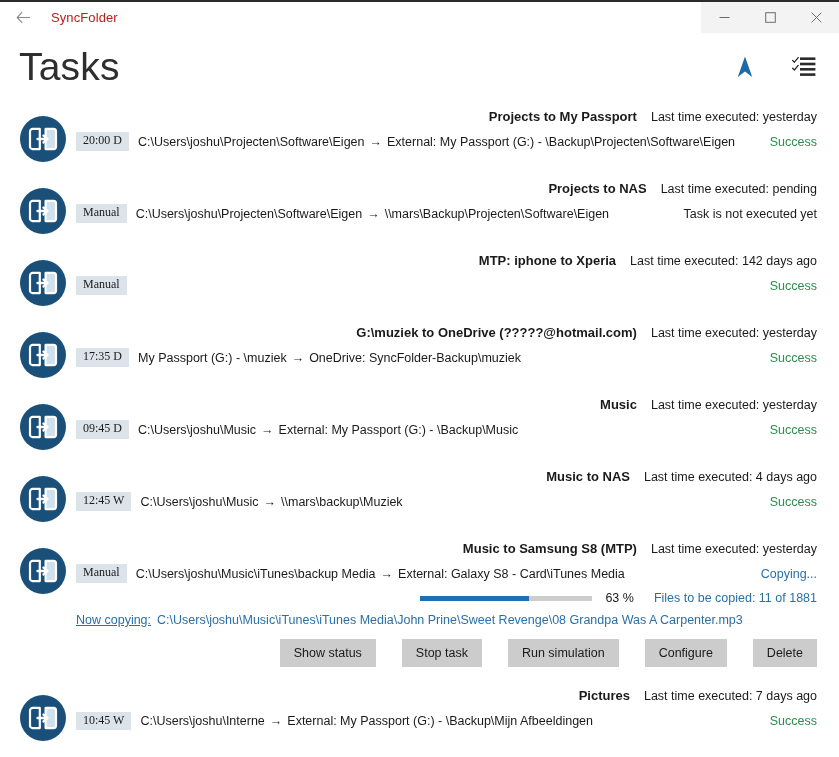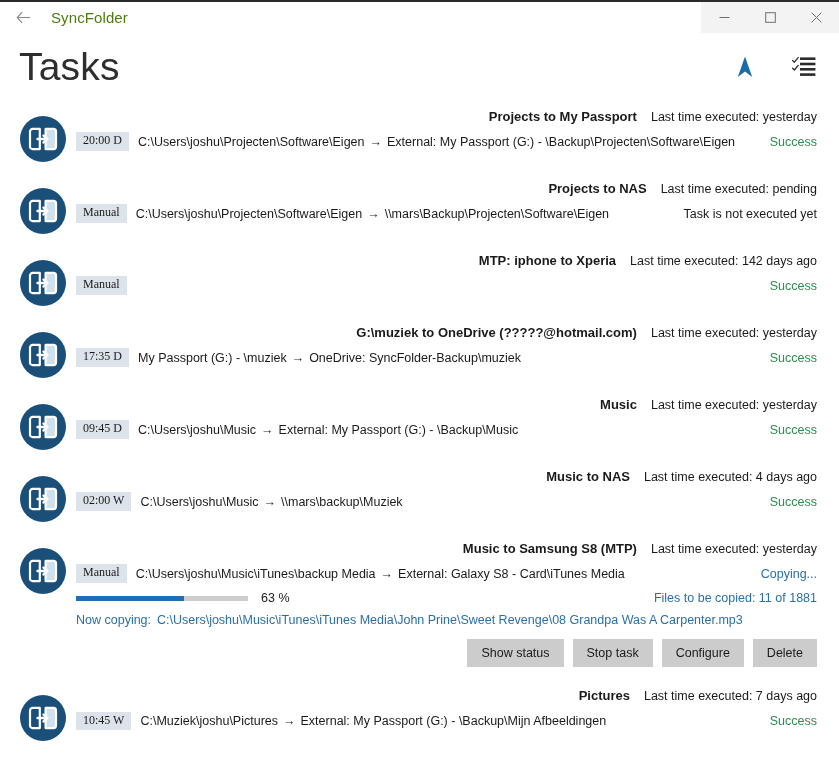--- a/index.html
+++ b/index.html
@@ -40,22 +40,22 @@
     align-items: center;
     justify-content: center;
     color: #8a8a8a;
     font-size: 14px;
     line-height: 1;
     cursor: pointer;
     user-select: none;
   }
   .tb-back svg { display:block; }
   #titlebar-title {
-    font-size: 15px;
-    color: #4d7c0f;
+    font-size: 13px;
+    color: #b91c1c;
     padding-left: 11px;
     letter-spacing: .1px;
     display: flex;
     align-items: center;
   }
   #titlebar-filler {
     flex: 1 1 auto;
     background: #ffffff;
   }
   #titlebar-controls {
@@ -192,22 +192,22 @@
     flex: 0 0 auto;
   }
   .status-success { color: #2e8b4f; }
   .status-neutral { color: #1a1a1a; }
   .status-running { color: #2a6fa8; }
 
   
   .task-line3 {
     display: flex;
     align-items: center;
-    justify-content: space-between;
-    gap: 2px;
+    justify-content: flex-end;
+    gap: 20px;
     margin-top: 6px;
     min-height: 18px;
   }
   .progress-wrap {
     display: flex;
     align-items: center;
   }
   .progress-track {
     width: 172px;
     height: 5px;
@@ -233,27 +233,27 @@
   }
 
   .task-line4 {
     margin-top: 6px;
     font-size: 12.5px;
     color: #2a6fa8;
     white-space: nowrap;
     overflow: hidden;
     text-overflow: ellipsis;
   }
-  .nowcopy-label { margin-right: 6px; }
+  .nowcopy-label { margin-right: 6px; text-decoration: underline; }
 
   
   .task-buttons {
     display: flex;
     justify-content: flex-end;
-    gap: 9px;
+    gap: 26px;
     margin-top: 12px;
     padding-right: 0px;
   }
   .task-btn {
     background: #cccccc;
     border: none;
     color: #1a1a1a;
     font-family: "Liberation Sans", sans-serif;
     font-size: 12.5px;
     padding: 7px 14px;
@@ -459,21 +459,21 @@
       </g>
     </svg>
       </div>
       <div class="task-body">
         <div class="task-line1">
           <span class="task-name">Music to NAS</span>
           <span class="task-lastrun">Last time executed: 4 days ago</span>
         </div>
         <div class="task-line2">
           <div class="task-line2-left">
-            <span class="sched-badge">02:00 W</span>
+            <span class="sched-badge">12:45 W</span>
             <span class="task-paths"><span>C:\Users\joshu\Music</span><span class="arrow">→</span><span>\\mars\backup\Muziek</span></span>
           </div>
           <span class="task-status status-success">Success</span>
         </div>
       </div>
     </div>
     <div class="task-row expanded">
       <div class="task-icon">
     <svg width="48" height="48" viewBox="0 0 48 48" aria-hidden="true">
       <circle cx="24" cy="24" r="23" fill="#1a4f7a"></circle>
@@ -503,20 +503,21 @@
               <div class="progress-fill" style="width:63%"></div>
             </div>
             <span class="progress-pct">63 %</span>
           </div>
           <span class="files-count">Files to be copied: 11 of 1881</span>
         </div>
         <div class="task-line4"><span class="nowcopy-label">Now copying:</span><span>C:\Users\joshu\Music\iTunes\iTunes Media\John Prine\Sweet Revenge\08 Grandpa Was A Carpenter.mp3</span></div>
         <div class="task-buttons">
           <button class="task-btn">Show status</button>
           <button class="task-btn">Stop task</button>
+          <button class="task-btn">Run simulation</button>
           <button class="task-btn">Configure</button>
           <button class="task-btn">Delete</button>
         </div>
       </div>
     </div>
     <div class="task-row">
       <div class="task-icon">
     <svg width="48" height="48" viewBox="0 0 48 48" aria-hidden="true">
       <circle cx="24" cy="24" r="23" fill="#1a4f7a"></circle>
       <path d="M11 16.5 a2.6 2.6 0 0 1 2.6-2.6 h7.2 v20.2 h-7.2 A2.6 2.6 0 0 1 11 31.5 Z" fill="none" stroke="#ffffff" stroke-width="2.2" stroke-linejoin="round"></path>
@@ -528,21 +529,21 @@
     </svg>
       </div>
       <div class="task-body">
         <div class="task-line1">
           <span class="task-name">Pictures</span>
           <span class="task-lastrun">Last time executed: 7 days ago</span>
         </div>
         <div class="task-line2">
           <div class="task-line2-left">
             <span class="sched-badge">10:45 W</span>
-            <span class="task-paths"><span>C:\Muziek\joshu\Pictures</span><span class="arrow">→</span><span>External: My Passport (G:) - \Backup\Mijn Afbeeldingen</span></span>
+            <span class="task-paths"><span>C:\Users\joshu\Interne</span><span class="arrow">→</span><span>External: My Passport (G:) - \Backup\Mijn Afbeeldingen</span></span>
           </div>
           <span class="task-status status-success">Success</span>
         </div>
       </div>
     </div>
     <div class="task-row">
       
       </div>
   </div>
 

